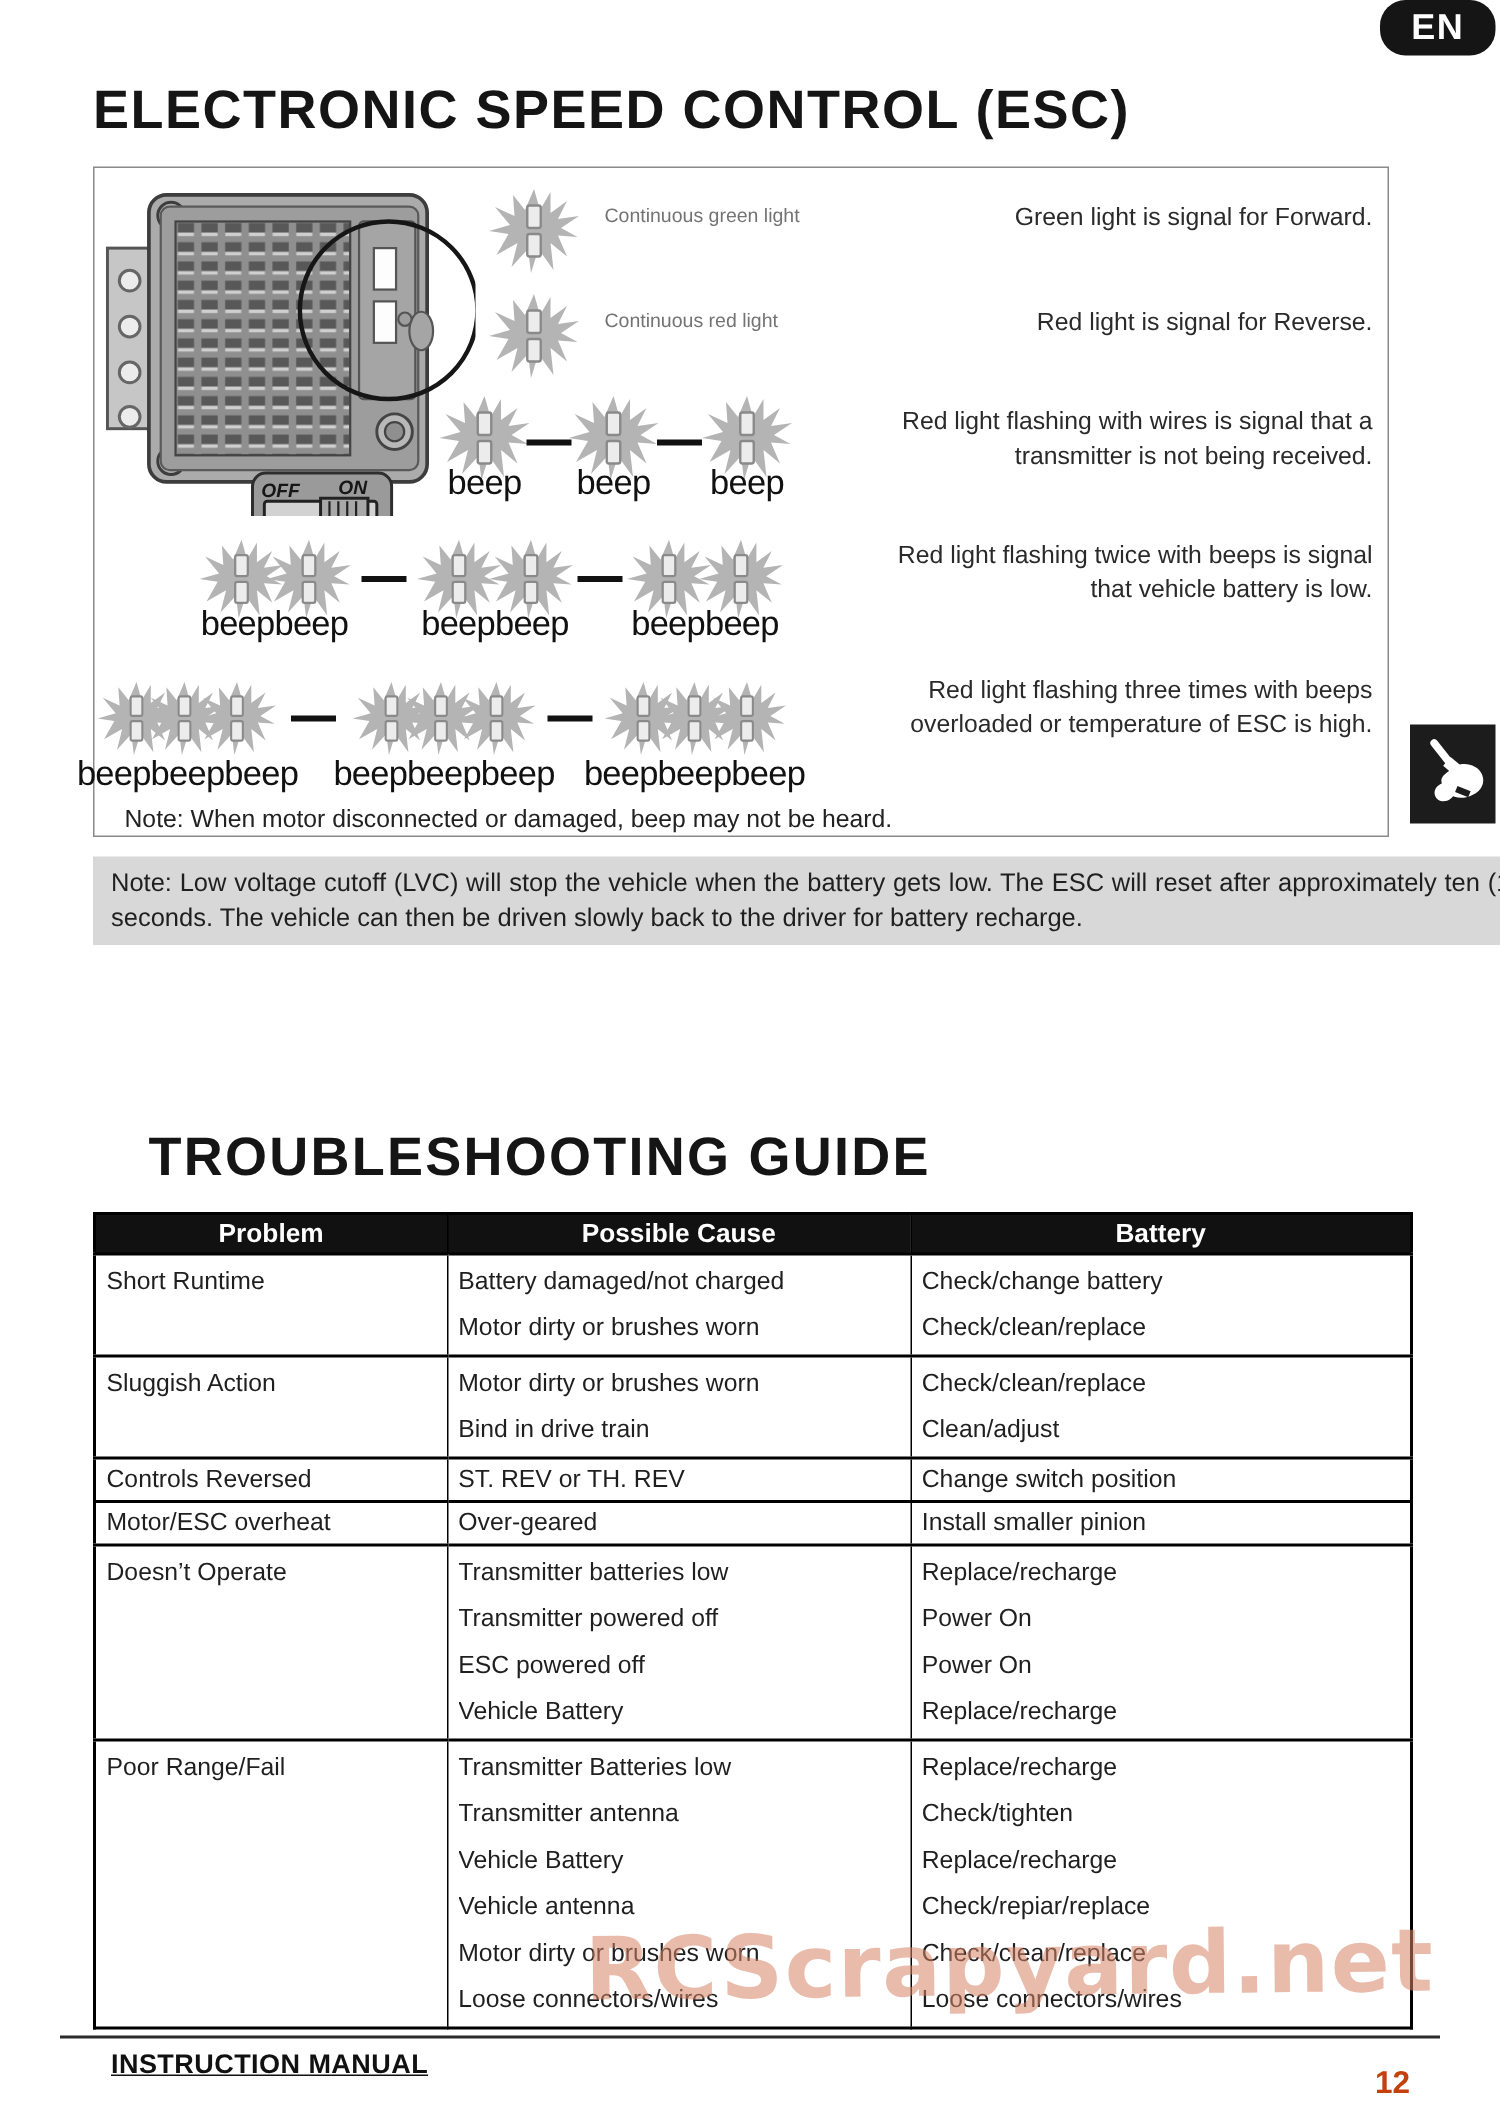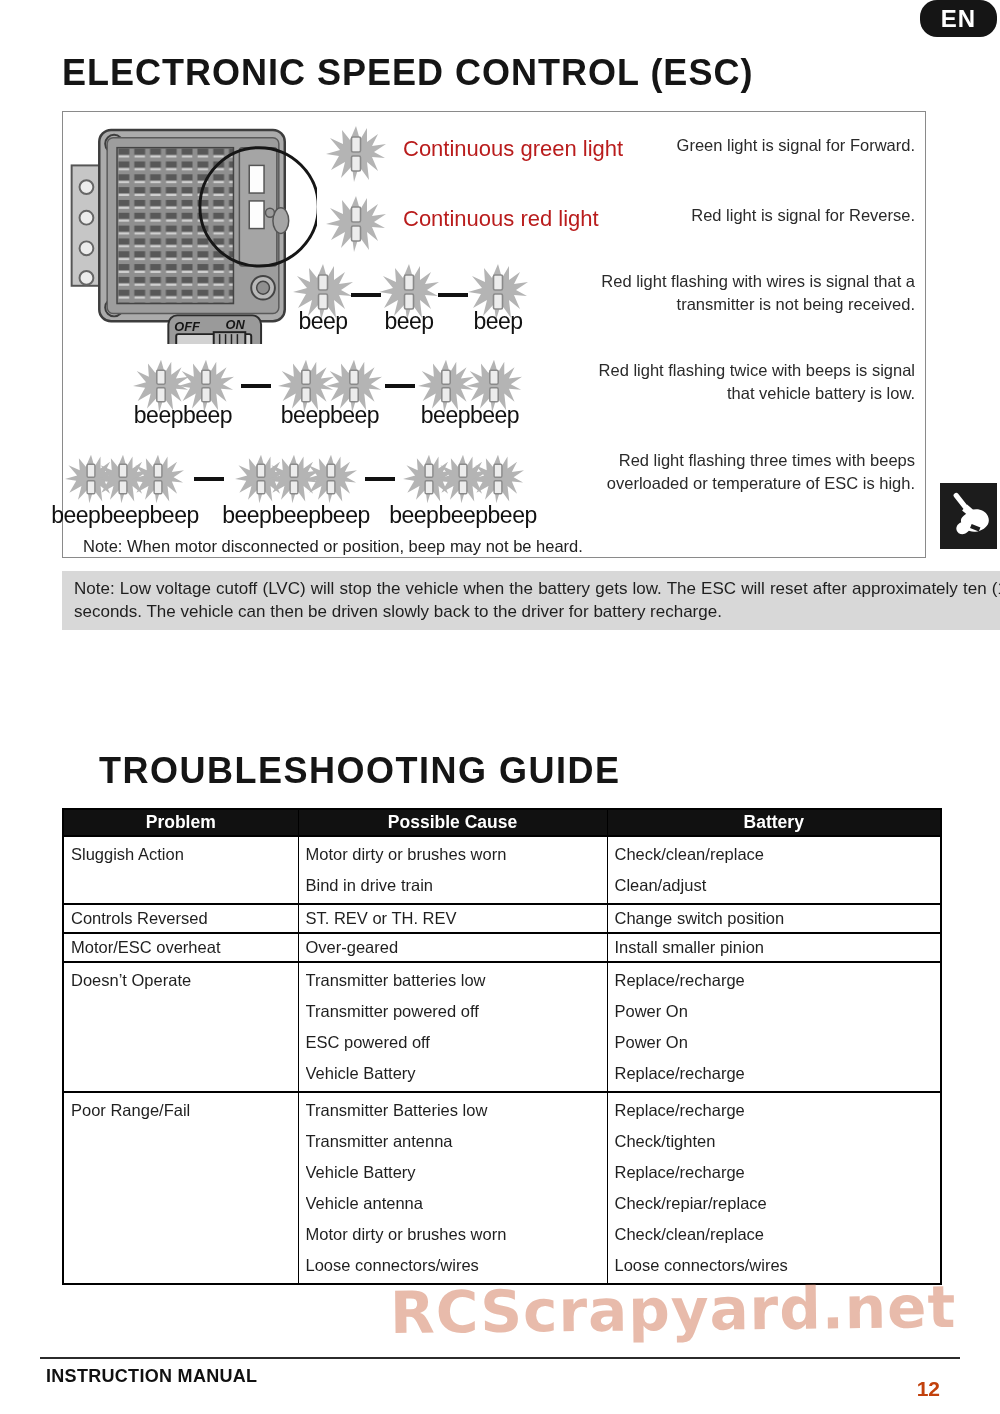--- a/index.html
+++ b/index.html
@@ -39,21 +39,21 @@
   .led { display:block; position:absolute; }
   .led svg { display:block; width:100%; height:100%; }
   .s60 { width:60px; height:60px; }
   .s56 { width:56px; height:56px; }
   .s52 { width:52px; height:52px; }
   .dash { position:absolute; width:30px; height:4px; background:#111; }
   .beep-label {
     position:absolute; transform:translateX(-50%);
     font-size:23px; letter-spacing:-0.5px; color:#111; white-space:nowrap;
   }
-  .steady-label { position:absolute; font-size:22px; color:#b91c1c; white-space:nowrap; }
+  .steady-label { position:absolute; font-size:13px; color:#737373; white-space:nowrap; }
   .desc {
     position:absolute; right:10px; text-align:right;
     font-size:16.5px; line-height:23px; color:#2a2a2a;
   }
   .desc div { white-space:nowrap; }
   .diagram-note {
     position:absolute; left:20px; top:425px;
     font-size:16.5px; color:#222; white-space:nowrap;
   }
 
@@ -100,21 +100,21 @@
     left:390px; top:1276px;
     font-size:58px; font-weight:bold; letter-spacing:1px;
     color:rgba(214,132,102,0.55);
     transform:rotate(-0.6deg);
     white-space:nowrap; z-index:10;
     font-family:"DejaVu Sans", sans-serif;
   }
 
   
   .footer-rule { left:40px; top:1357px; width:920px; height:2px; background:#2b2b2b; }
-  .footer-left { left:46px; top:1366px; font-size:18px; font-weight:bold; color:#111; letter-spacing:0.3px; }
+  .footer-left { left:74px; top:1366px; font-size:18px; font-weight:bold; color:#111; letter-spacing:0.3px;text-decoration:underline; }
   .footer-page { left:880px; top:1377px; width:60px; text-align:right; font-size:21px; font-weight:bold; color:#c2410c; }
 </style>
 </head>
 <body>
 
 <div class="abs lang-badge">EN</div>
 
 <div class="abs sec-title esc">ELECTRONIC SPEED CONTROL (ESC)</div>
 
 <div class="abs diagram-box">
@@ -340,21 +340,21 @@
   <span class="dash" style="left:131px; top:365px;"></span>
   <span class="dash" style="left:302px; top:365px;"></span>
   <span class="beep-label" style="left:62px;  top:390px;">beepbeepbeep</span>
   <span class="beep-label" style="left:233px; top:390px;">beepbeepbeep</span>
   <span class="beep-label" style="left:400px; top:390px;">beepbeepbeep</span>
   <div class="desc" style="top:337px;">
     <div>Red light flashing three times with beeps</div>
     <div>overloaded or temperature of ESC is high.</div>
   </div>
 
-  <div class="diagram-note">Note: When motor disconnected or position, beep may not be heard.</div>
+  <div class="diagram-note">Note: When motor disconnected or damaged, beep may not be heard.</div>
 </div>
 
 <div class="abs tool-tab">
   <svg viewBox="0 0 56 60" width="48" height="54">
     <line x1="13" y1="6" x2="28" y2="25" stroke="#fff" stroke-width="6" stroke-linecap="round"></line>
     <rect x="22" y="19" width="11" height="9" fill="#fff" transform="rotate(40 27 23)"></rect>
     <path d="M24 28 C31 19 46 21 50 30 C54 39 47 46 38 48 C29 50 21 45 19 38 C17.5 33 20 31 24 28 Z" fill="#fff"></path>
     <path d="M20 37 C13 39 11 46 16 50 C21 53 27 50 29 45 L24 38 Z" fill="#fff"></path>
     <rect x="30" y="41" width="11" height="5" fill="#1c1c1c" transform="rotate(22 35 43)"></rect>
   </svg>
@@ -373,20 +373,33 @@
   <thead>
     <tr>
       <th>Problem</th>
       <th>Possible Cause</th>
       <th>Battery</th>
     </tr>
   </thead>
   <tbody>
     <tr>
       <td>
+          <div class="tline">Short Runtime</div>
+        </td>
+      <td>
+        <div class="tline">Battery damaged/not charged</div>
+        <div class="tline">Motor dirty or brushes worn</div>
+      </td>
+      <td>
+        <div class="tline">Check/change battery</div>
+        <div class="tline">Check/clean/replace</div>
+      </td>
+    </tr>
+    <tr>
+      <td>
           <div class="tline">Sluggish Action</div>
         </td>
       <td>
         <div class="tline">Motor dirty or brushes worn</div>
         <div class="tline">Bind in drive train</div>
       </td>
       <td>
         <div class="tline">Check/clean/replace</div>
         <div class="tline">Clean/adjust</div>
       </td>

